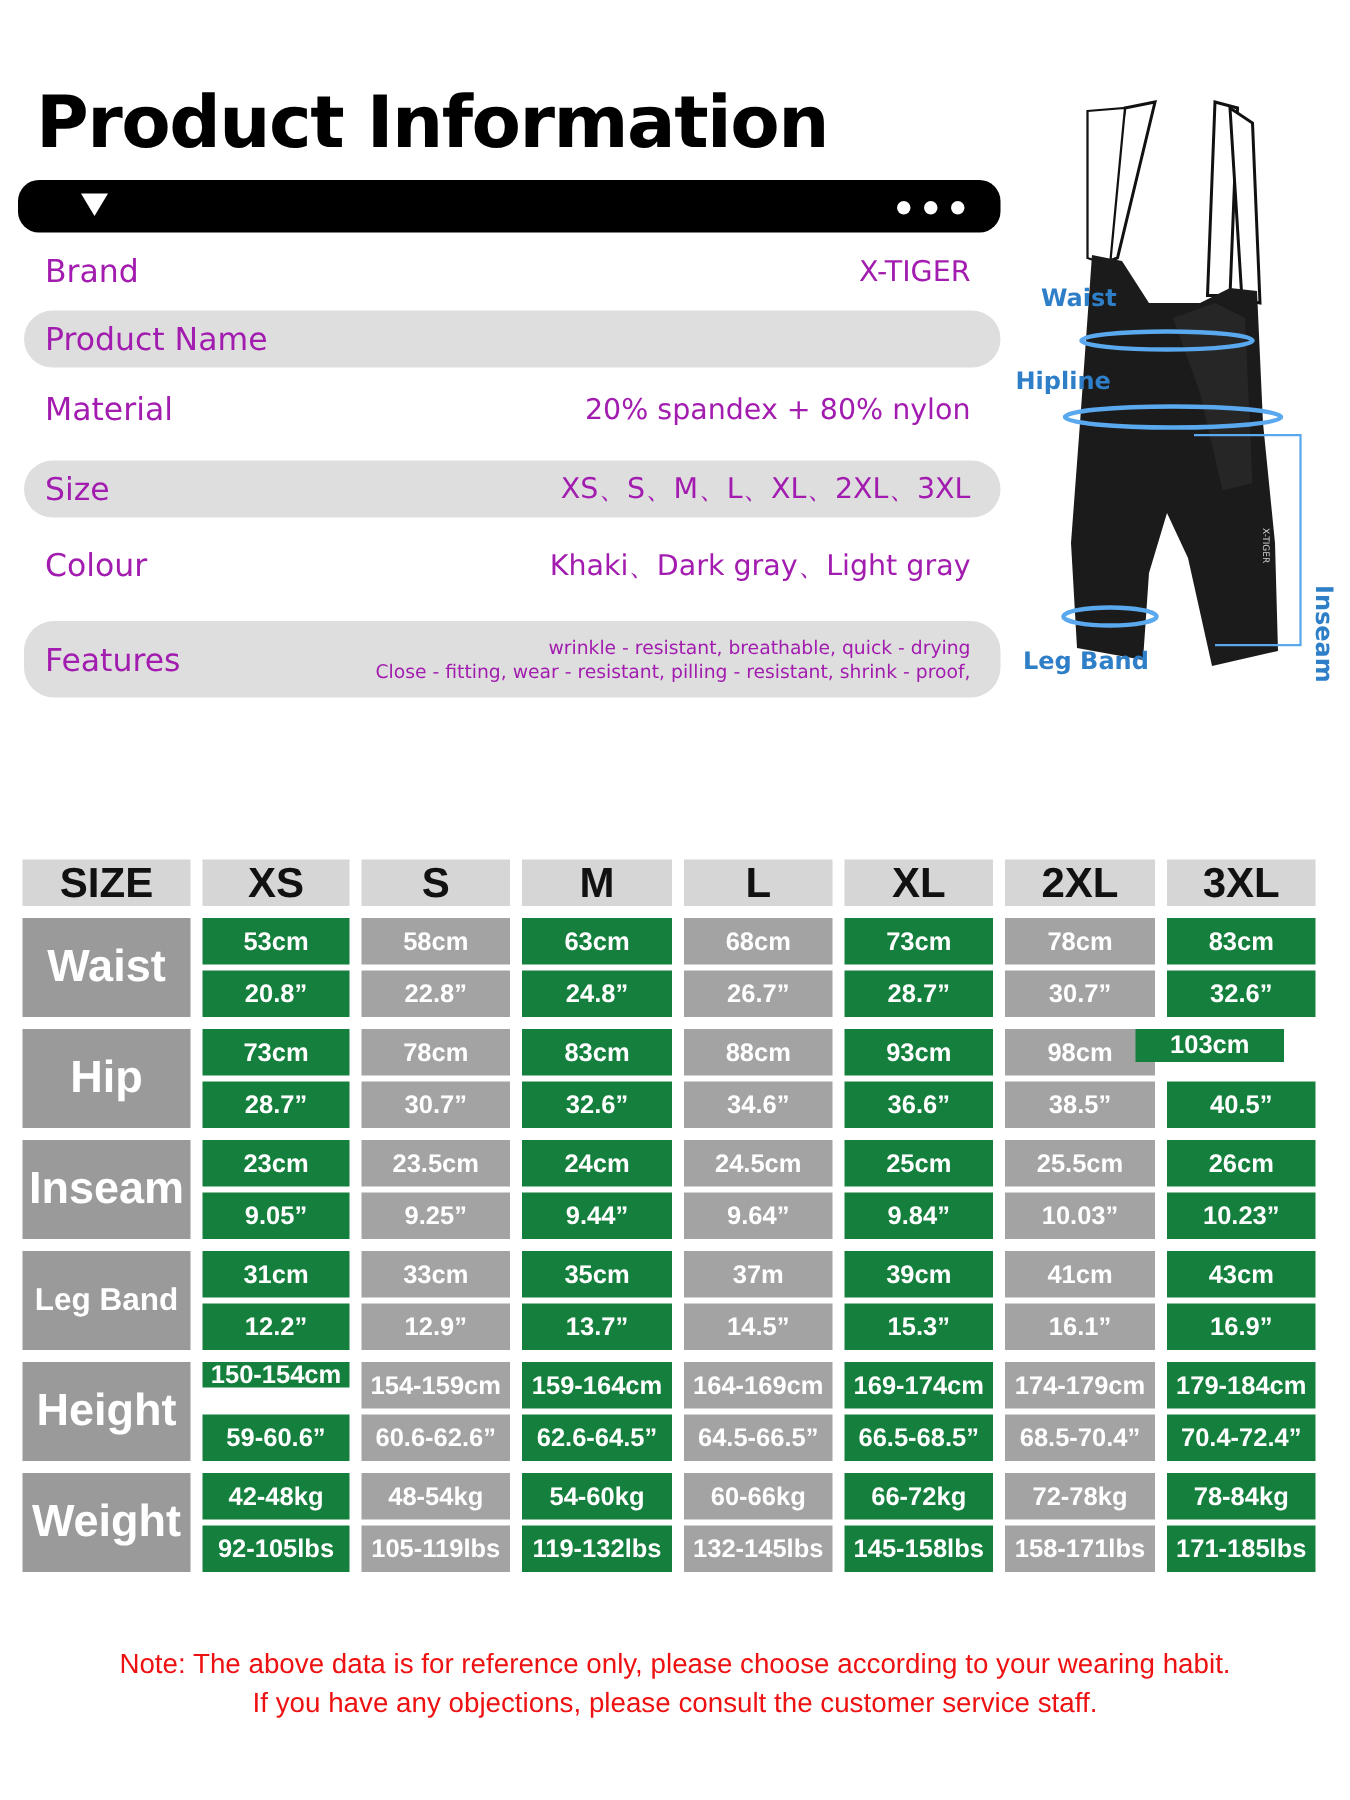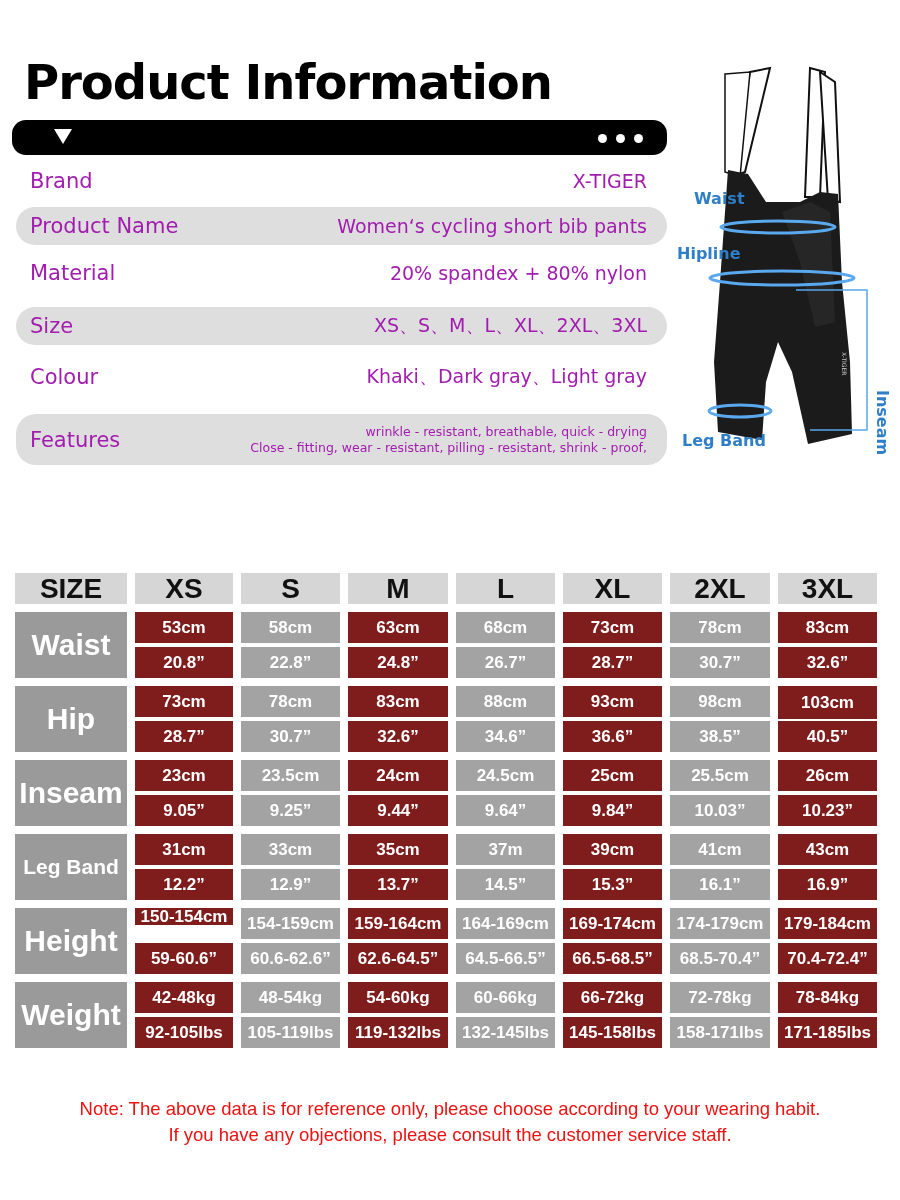--- a/index.html
+++ b/index.html
@@ -15,21 +15,21 @@
   .info-row .v{font-family:"DejaVu Sans",sans-serif;font-size:19px;text-align:right;}
   .info-row .v.small{font-size:12.5px;line-height:16px;}
   .figure{position:absolute;left:670px;top:62px;width:230px;height:420px;}
   .fig-label{position:absolute;color:#2f7fc8;font-family:"DejaVu Sans",sans-serif;font-weight:bold;font-size:16px;}
   .size-table{position:absolute;left:15px;top:573px;}
   .cell{position:absolute;display:flex;align-items:center;justify-content:center;font-weight:bold;color:#fff;box-sizing:border-box;}
   .hdr{background:#d6d6d6;color:#111;font-size:28px;height:31px;}
   .lbl{background:#9a9a9a;font-size:30px;}
   .lbl.sm{font-size:21px;}
   .val{font-size:17px;height:31px;}
-  .dark{background:#7f1d1d;}
+  .dark{background:#15803d;}
   .light{background:#a3a3a3;}
   .note{position:absolute;left:0;width:900px;top:1096px;text-align:center;color:#e11;font-family:"Liberation Sans",sans-serif;font-size:18.5px;line-height:26px;}
 </style>
 </head>
 <body>
 
 <div class="title">Product Information</div>
 
 <div class="bar">
   <div class="tri"></div>
@@ -39,21 +39,20 @@
       <span></span>
     </div>
 </div>
 
 <div class="info-row" style="top:162px;height:38px;">
   <span class="k">Brand</span>
   <span class="v">X-TIGER</span>
 </div>
 <div class="info-row shaded" style="top:207px;height:38px;">
   <span class="k">Product Name</span>
-  <span class="v">Women‘s cycling short bib pants</span>
 </div>
 <div class="info-row" style="top:254px;height:38px;">
   <span class="k">Material</span>
   <span class="v">20% spandex + 80% nylon</span>
 </div>
 <div class="info-row shaded" style="top:307px;height:38px;">
   <span class="k">Size</span>
   <span class="v">XS、S、M、L、XL、2XL、3XL</span>
 </div>
 <div class="info-row" style="top:358px;height:38px;">
@@ -121,21 +120,21 @@
     <div class="cell val light" style="left: 226px; top: 113px; width: 99px; height: 31px;">78cm</div>
     <div class="cell val light" style="left: 226px; top: 148px; width: 99px; height: 31px;">30.7”</div>
     <div class="cell val dark" style="left: 333px; top: 113px; width: 100px; height: 31px;">83cm</div>
     <div class="cell val dark" style="left: 333px; top: 148px; width: 100px; height: 31px;">32.6”</div>
     <div class="cell val light" style="left: 441px; top: 113px; width: 99px; height: 31px;">88cm</div>
     <div class="cell val light" style="left: 441px; top: 148px; width: 99px; height: 31px;">34.6”</div>
     <div class="cell val dark" style="left: 548px; top: 113px; width: 99px; height: 31px;">93cm</div>
     <div class="cell val dark" style="left: 548px; top: 148px; width: 99px; height: 31px;">36.6”</div>
     <div class="cell val light" style="left: 655px; top: 113px; width: 100px; height: 31px;">98cm</div>
     <div class="cell val light" style="left: 655px; top: 148px; width: 100px; height: 31px;">38.5”</div>
-    <div class="cell val dark" style="left: 763px; top: 113px; width: 99px; height: 33px;">103cm</div>
+    <div class="cell val dark" style="left: 742px; top: 113px; width: 99px; height: 22px;">103cm</div>
     <div class="cell val dark" style="left: 763px; top: 148px; width: 99px; height: 31px;">40.5”</div>
     <div class="cell lbl" style="left: 0px; top: 187px; width: 112px; height: 66px;">Inseam</div>
     <div class="cell val dark" style="left: 120px; top: 187px; width: 98px; height: 31px;">23cm</div>
     <div class="cell val dark" style="left: 120px; top: 222px; width: 98px; height: 31px;">9.05”</div>
     <div class="cell val light" style="left: 226px; top: 187px; width: 99px; height: 31px;">23.5cm</div>
     <div class="cell val light" style="left: 226px; top: 222px; width: 99px; height: 31px;">9.25”</div>
     <div class="cell val dark" style="left: 333px; top: 187px; width: 100px; height: 31px;">24cm</div>
     <div class="cell val dark" style="left: 333px; top: 222px; width: 100px; height: 31px;">9.44”</div>
     <div class="cell val light" style="left: 441px; top: 187px; width: 99px; height: 31px;">24.5cm</div>
     <div class="cell val light" style="left: 441px; top: 222px; width: 99px; height: 31px;">9.64”</div>

